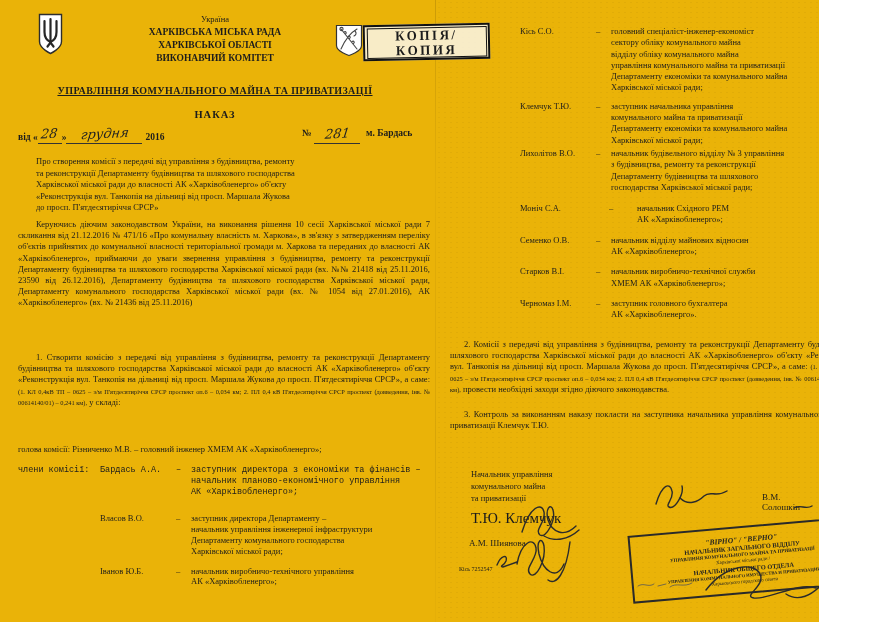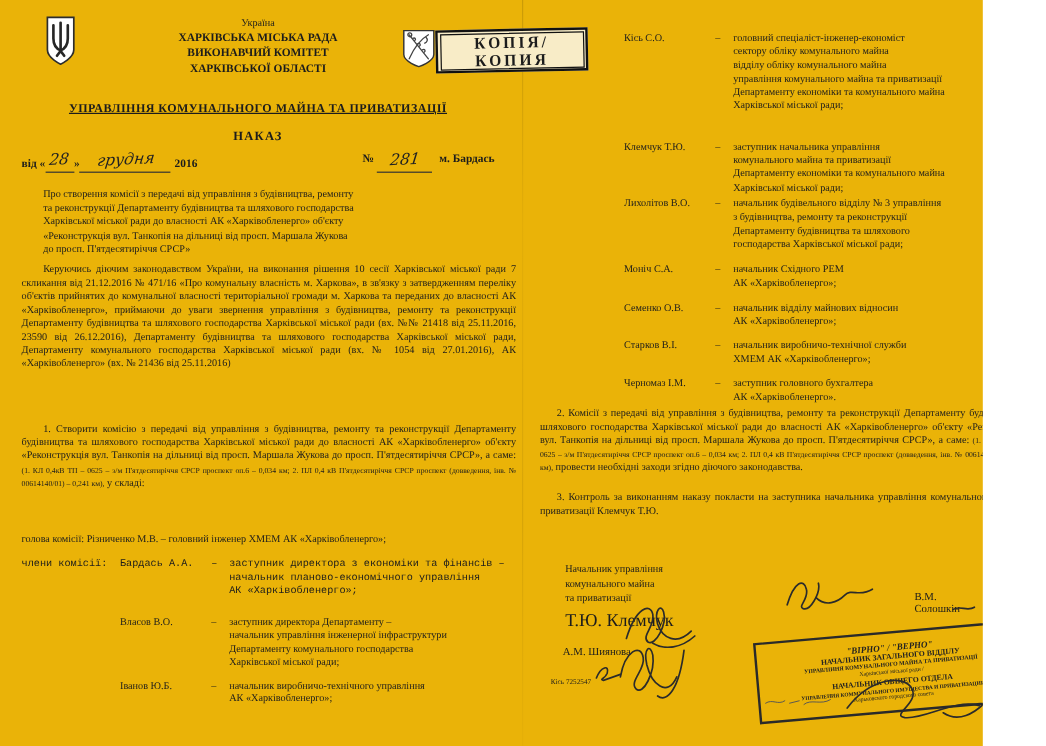--- a/index.html
+++ b/index.html
@@ -79,22 +79,22 @@
       <path d="M13.5,6 V29"></path>
       <path d="M7.5,8 V19 C7.5,25 10,27.5 13.5,29"></path>
       <path d="M19.5,8 V19 C19.5,25 17,27.5 13.5,29"></path>
       <path d="M10.5,33.5 L13.5,29.5 L16.5,33.5"></path>
     </g>
   </svg>
 
   <div class="abs c" style="left:30px; top:13px; width:370px;">
     <div class="hdr-line" style="font-size:8.5px;">Україна</div>
     <div class="hdr-line b" style="font-size:9.5px;">ХАРКІВСЬКА МІСЬКА РАДА</div>
+    <div class="hdr-line b" style="font-size:9.5px;">ХАРКІВСЬКОЇ ОБЛАСТІ</div>
     <div class="hdr-line b" style="font-size:9.5px;">ВИКОНАВЧИЙ КОМІТЕТ</div>
-    <div class="hdr-line b" style="font-size:9.5px;">ХАРКІВСЬКОЇ ОБЛАСТІ</div>
   </div>
 
   <svg class="abs" style="left:335px; top:24px;" width="28" height="33" viewBox="0 0 28 33">
     <path d="M1.5,1.5 h25 v20 c0,6 -12.5,10 -12.5,10 c0,0 -12.5,-4 -12.5,-10 z" fill="#fff" stroke="#333" stroke-width="1.2"></path>
     <g stroke="#444" stroke-width="1.1" fill="none" stroke-linecap="round">
       <path d="M6,5 L22,25"></path>
       <path d="M22,5 C15,9 10,16 6,25"></path>
       <circle cx="6.5" cy="5" r="1.6"></circle>
       <path d="M9,8 c2,-1 3,1 1.5,2 M13,12.5 c2,-1 3,1 1.5,2 M17,17.5 c2,-1 3,1 1.5,2"></path>
       <path d="M20,7 c2,2 1,4 -1,5"></path>
@@ -152,21 +152,21 @@
     <div class="mrow">
       <span class="mlabel"></span>
       <span class="mname">Іванов Ю.Б.</span>
       <span class="mdash">–</span>
       <span class="mrole pre">начальник виробничо-технічного управління
 АК «Харківобленерго»;</span>
     </div>
   </div>
 
   <div class="abs" style="left:520px; top:26px; width:345px;">
-    <div class="mrow mrow-r" style="margin-bottom:23px;">
+    <div class="mrow mrow-r" style="margin-bottom:7px;">
       <span class="mname mname-r">Кісь С.О.</span>
       <span class="mdash">–</span>
       <span class="mrole pre">головний спеціаліст-інженер-економіст
 сектору обліку комунального майна
 відділу обліку  комунального майна
 управління комунального майна  та приватизації
 Департаменту економіки та комунального майна
 Харківської міської ради;</span>
     </div>
     <div class="mrow mrow-r" style="margin-bottom:2px;">
@@ -178,21 +178,21 @@
 Харківської міської ради;</span>
     </div>
     <div class="mrow mrow-r" style="margin-bottom:10px;">
       <span class="mname mname-r">Лихолітов В.О.</span>
       <span class="mdash">–</span>
       <span class="mrole pre">начальник будівельного відділу № 3 управління
 з будівництва, ремонту та реконструкції
 Департаменту будівництва та шляхового
 господарства Харківської міської ради;</span>
     </div>
-    <div class="mrow mrow-r" style="margin-bottom:9px;">
+    <div class="mrow mrow-r" style="margin-bottom:9px;gap:13px;">
       <span class="mname mname-r">Моніч С.А.</span>
       <span class="mdash">–</span>
       <span class="mrole pre">начальник Східного РЕМ
 АК «Харківобленерго»;</span>
     </div>
     <div class="mrow mrow-r" style="margin-bottom:9px;">
       <span class="mname mname-r">Семенко О.В.</span>
       <span class="mdash">–</span>
       <span class="mrole pre">начальник відділу майнових відносин
 АК «Харківобленерго»;</span>

